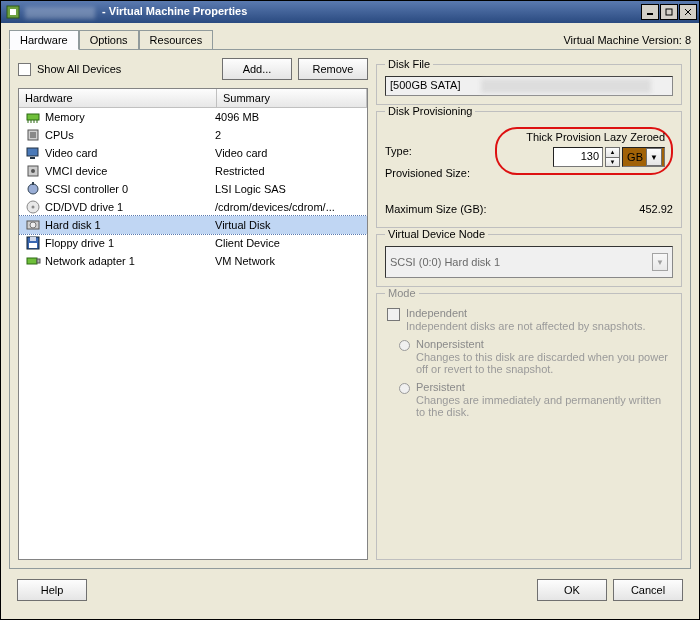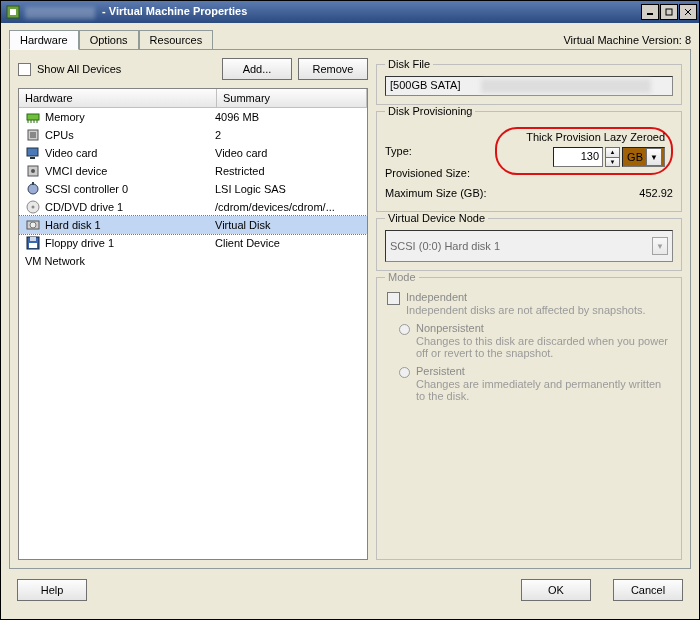--- a/index.html
+++ b/index.html
@@ -168,21 +168,21 @@
   .radio {
     width:11px; height:11px; border:1px solid #9a9a9a; border-radius:50%;
     margin:2px 6px 0 14px; background:#f0f0f0;
   }
   .modebody { flex:1; }
   .hint { color:#9a9a9a; font-size:11px; margin:1px 0 4px 0; }
   .footer {
     display:flex; justify-content:space-between;
     padding: 10px 8px 10px 8px;
   }
-  .footer .right { display:flex; gap:22px;border-radius:11px; }
+  .footer .right { display:flex; gap:6px;border-radius:11px; }
   svg { display:block; }
 </style>
 </head>
 <body>
 
 <div class="window">
 
   <div class="titlebar">
     <span class="app-icon">
       <svg width="14" height="14">
@@ -333,20 +333,29 @@
                       <rect x="2" y="2" width="12" height="12" fill="#3a67b0" stroke="#123"></rect>
                       <rect x="5" y="2" width="6" height="4" fill="#cfd8ea"></rect>
                       <rect x="4" y="8" width="8" height="5" fill="#fff"></rect>
                     </svg>
                   </span>
                   <span>Floppy drive 1</span>
                 </div>
                 <div class="c2">Client Device</div>
               </div>
               <div class="hwrow">
+                <div class="c1">
+                  <span class="icon">
+                    <svg width="16" height="16">
+                      <rect x="2" y="5" width="10" height="6" fill="#6fbf3a" stroke="#2d6b12"></rect>
+                      <rect x="12" y="6" width="3" height="4" fill="#b0b0b0" stroke="#555"></rect>
+                    </svg>
+                  </span>
+                  <span>Network adapter 1</span>
+                </div>
                 <div class="c2">VM Network</div>
               </div>
             </div>
         </div>
       </div>
 
       <div class="rightcol">
         <fieldset>
           <legend>Disk File</legend>
           <div class="diskfile-input">
@@ -372,21 +381,21 @@
                     <span>GB</span>
                       <span class="dropdown-arrow">▼</span>
                   </span>
                 </div>
               </div>
             </div>
           </div>
           <div class="provrow" style="margin-top:-30px; align-items:flex-end; height:30px;">
             <span class="lbl">Provisioned Size:</span>
           </div>
-          <div class="provrow" style="margin-top:8px;">
+          <div class="provrow" style="margin-top:24px;">
             <span class="lbl" style="width:160px">Maximum Size (GB):</span>
             <span class="val">452.92</span>
           </div>
         </fieldset>
 
         <fieldset>
           <legend>Virtual Device Node</legend>
           <div class="readonlyfield">
             <span>SCSI (0:0) Hard disk 1</span>
             <span class="dropdown-arrow" style="opacity:.6">▼</span>

